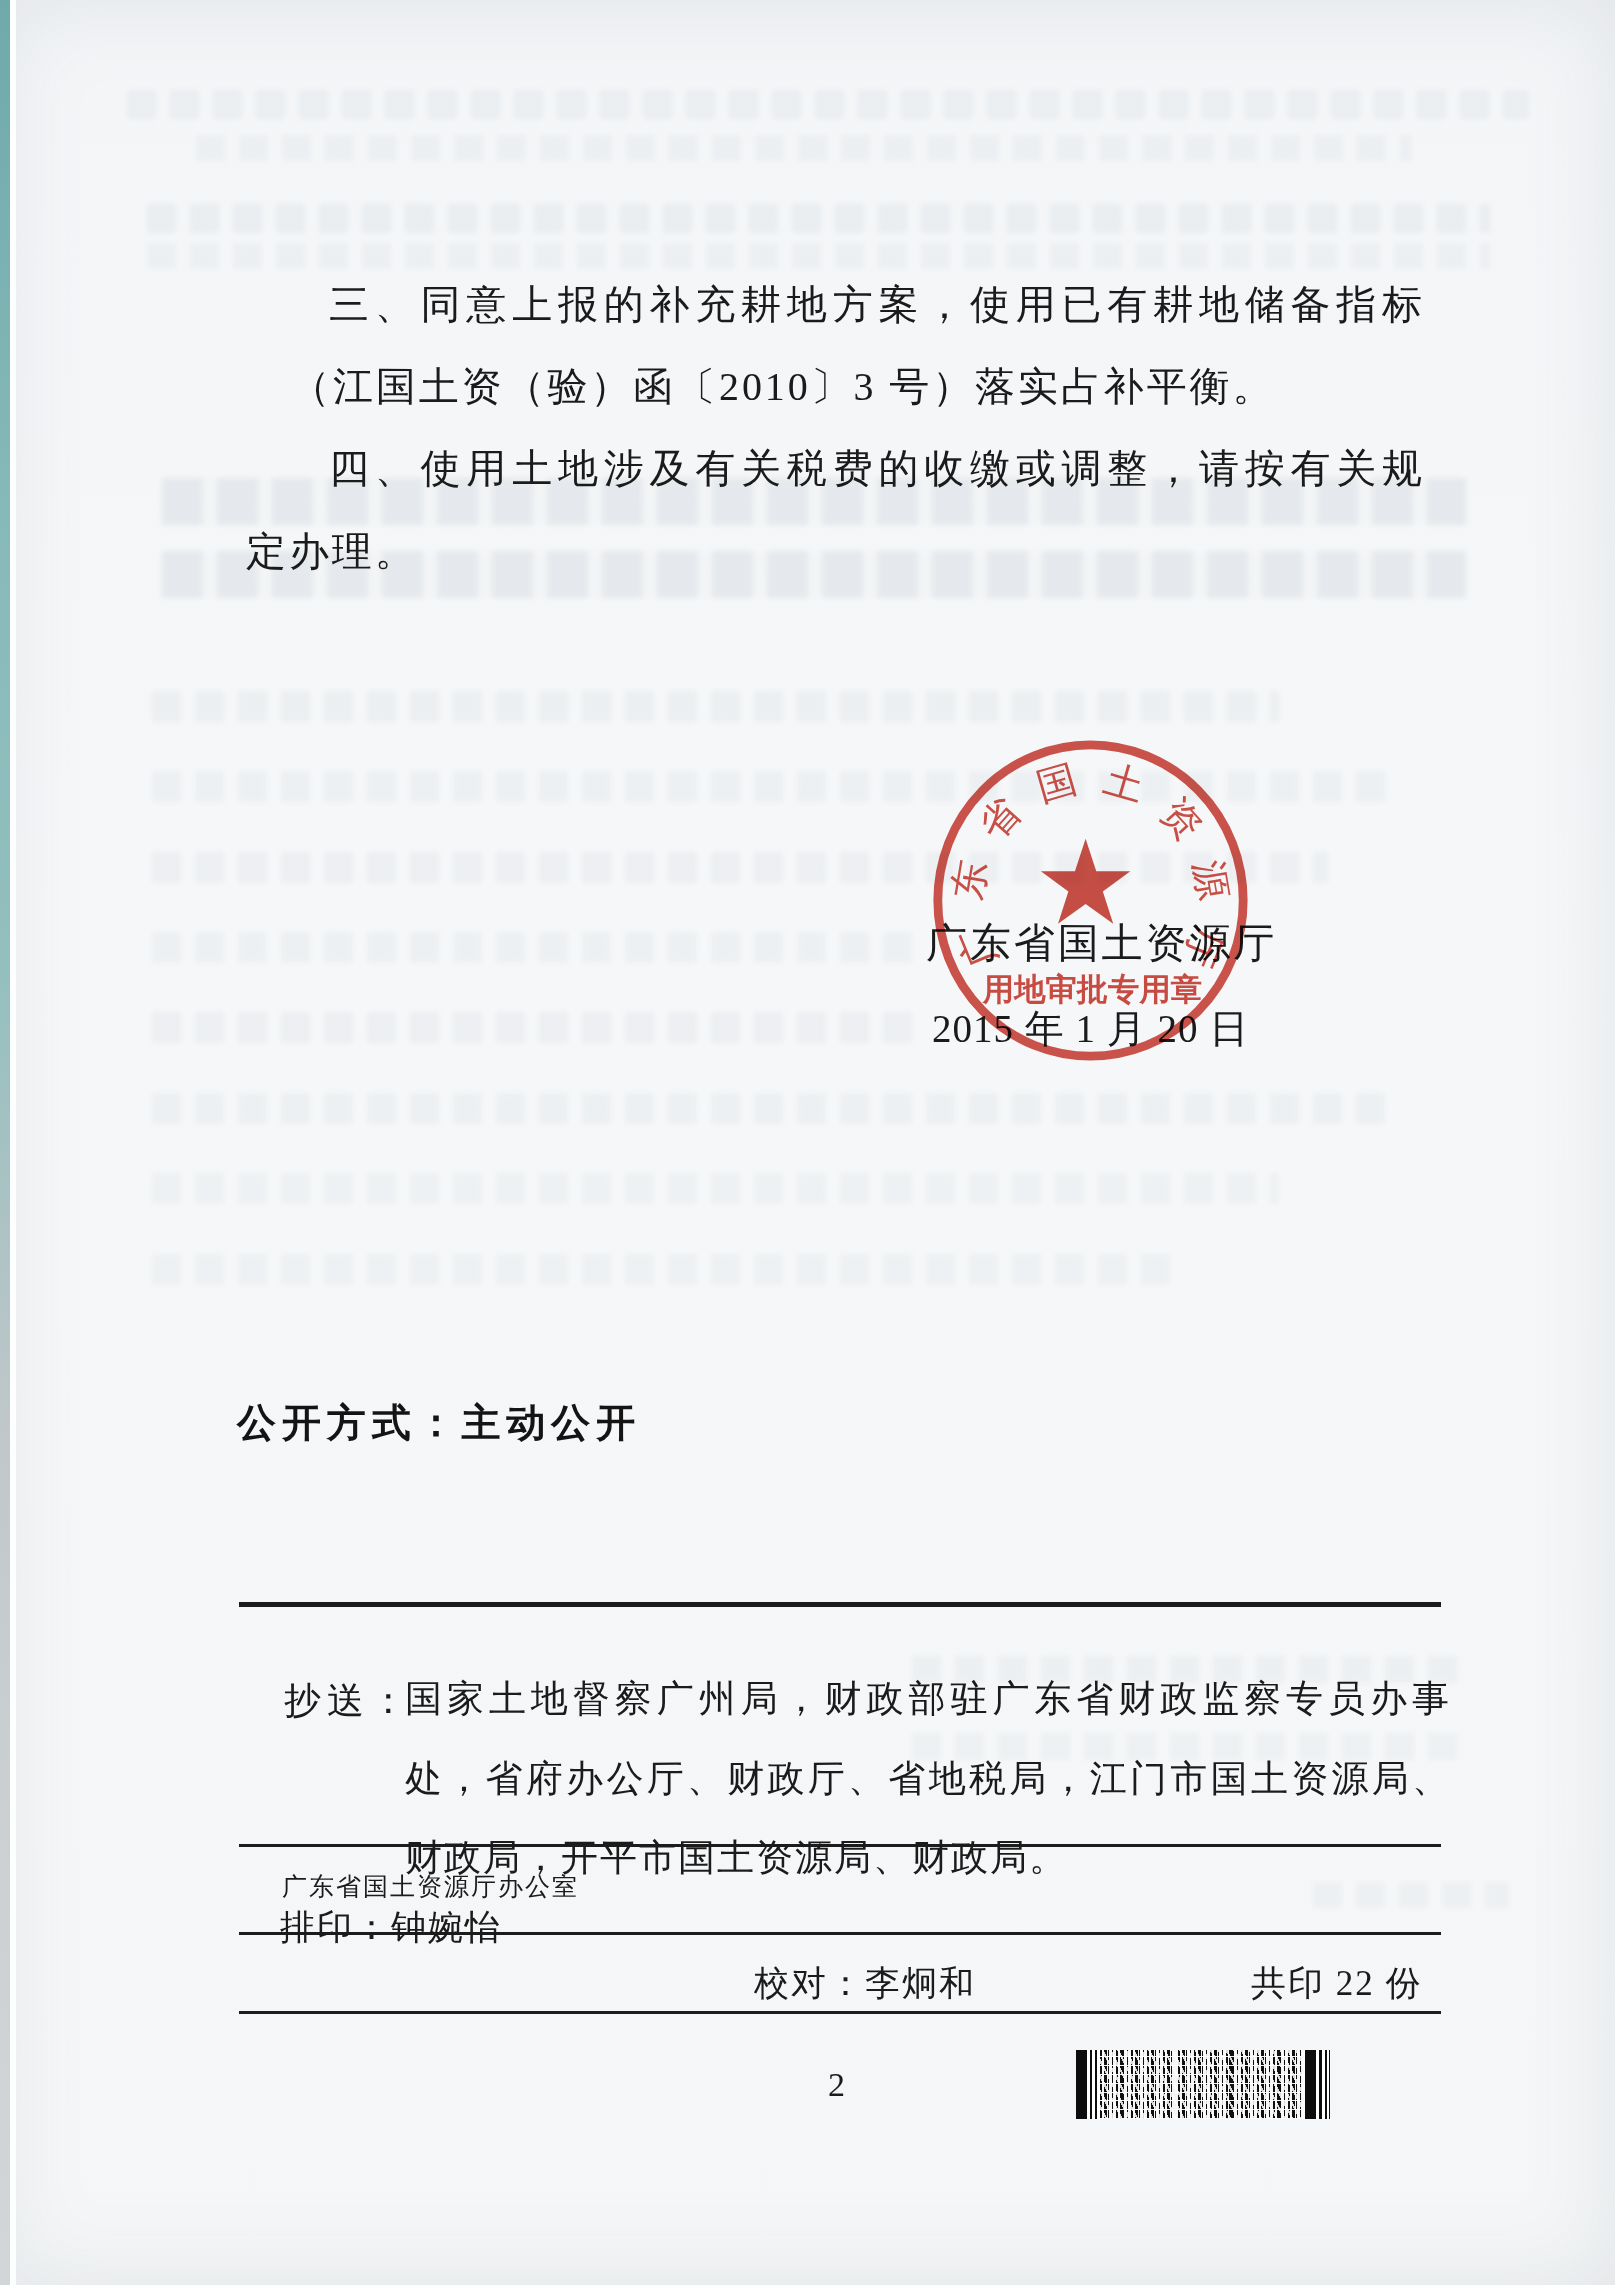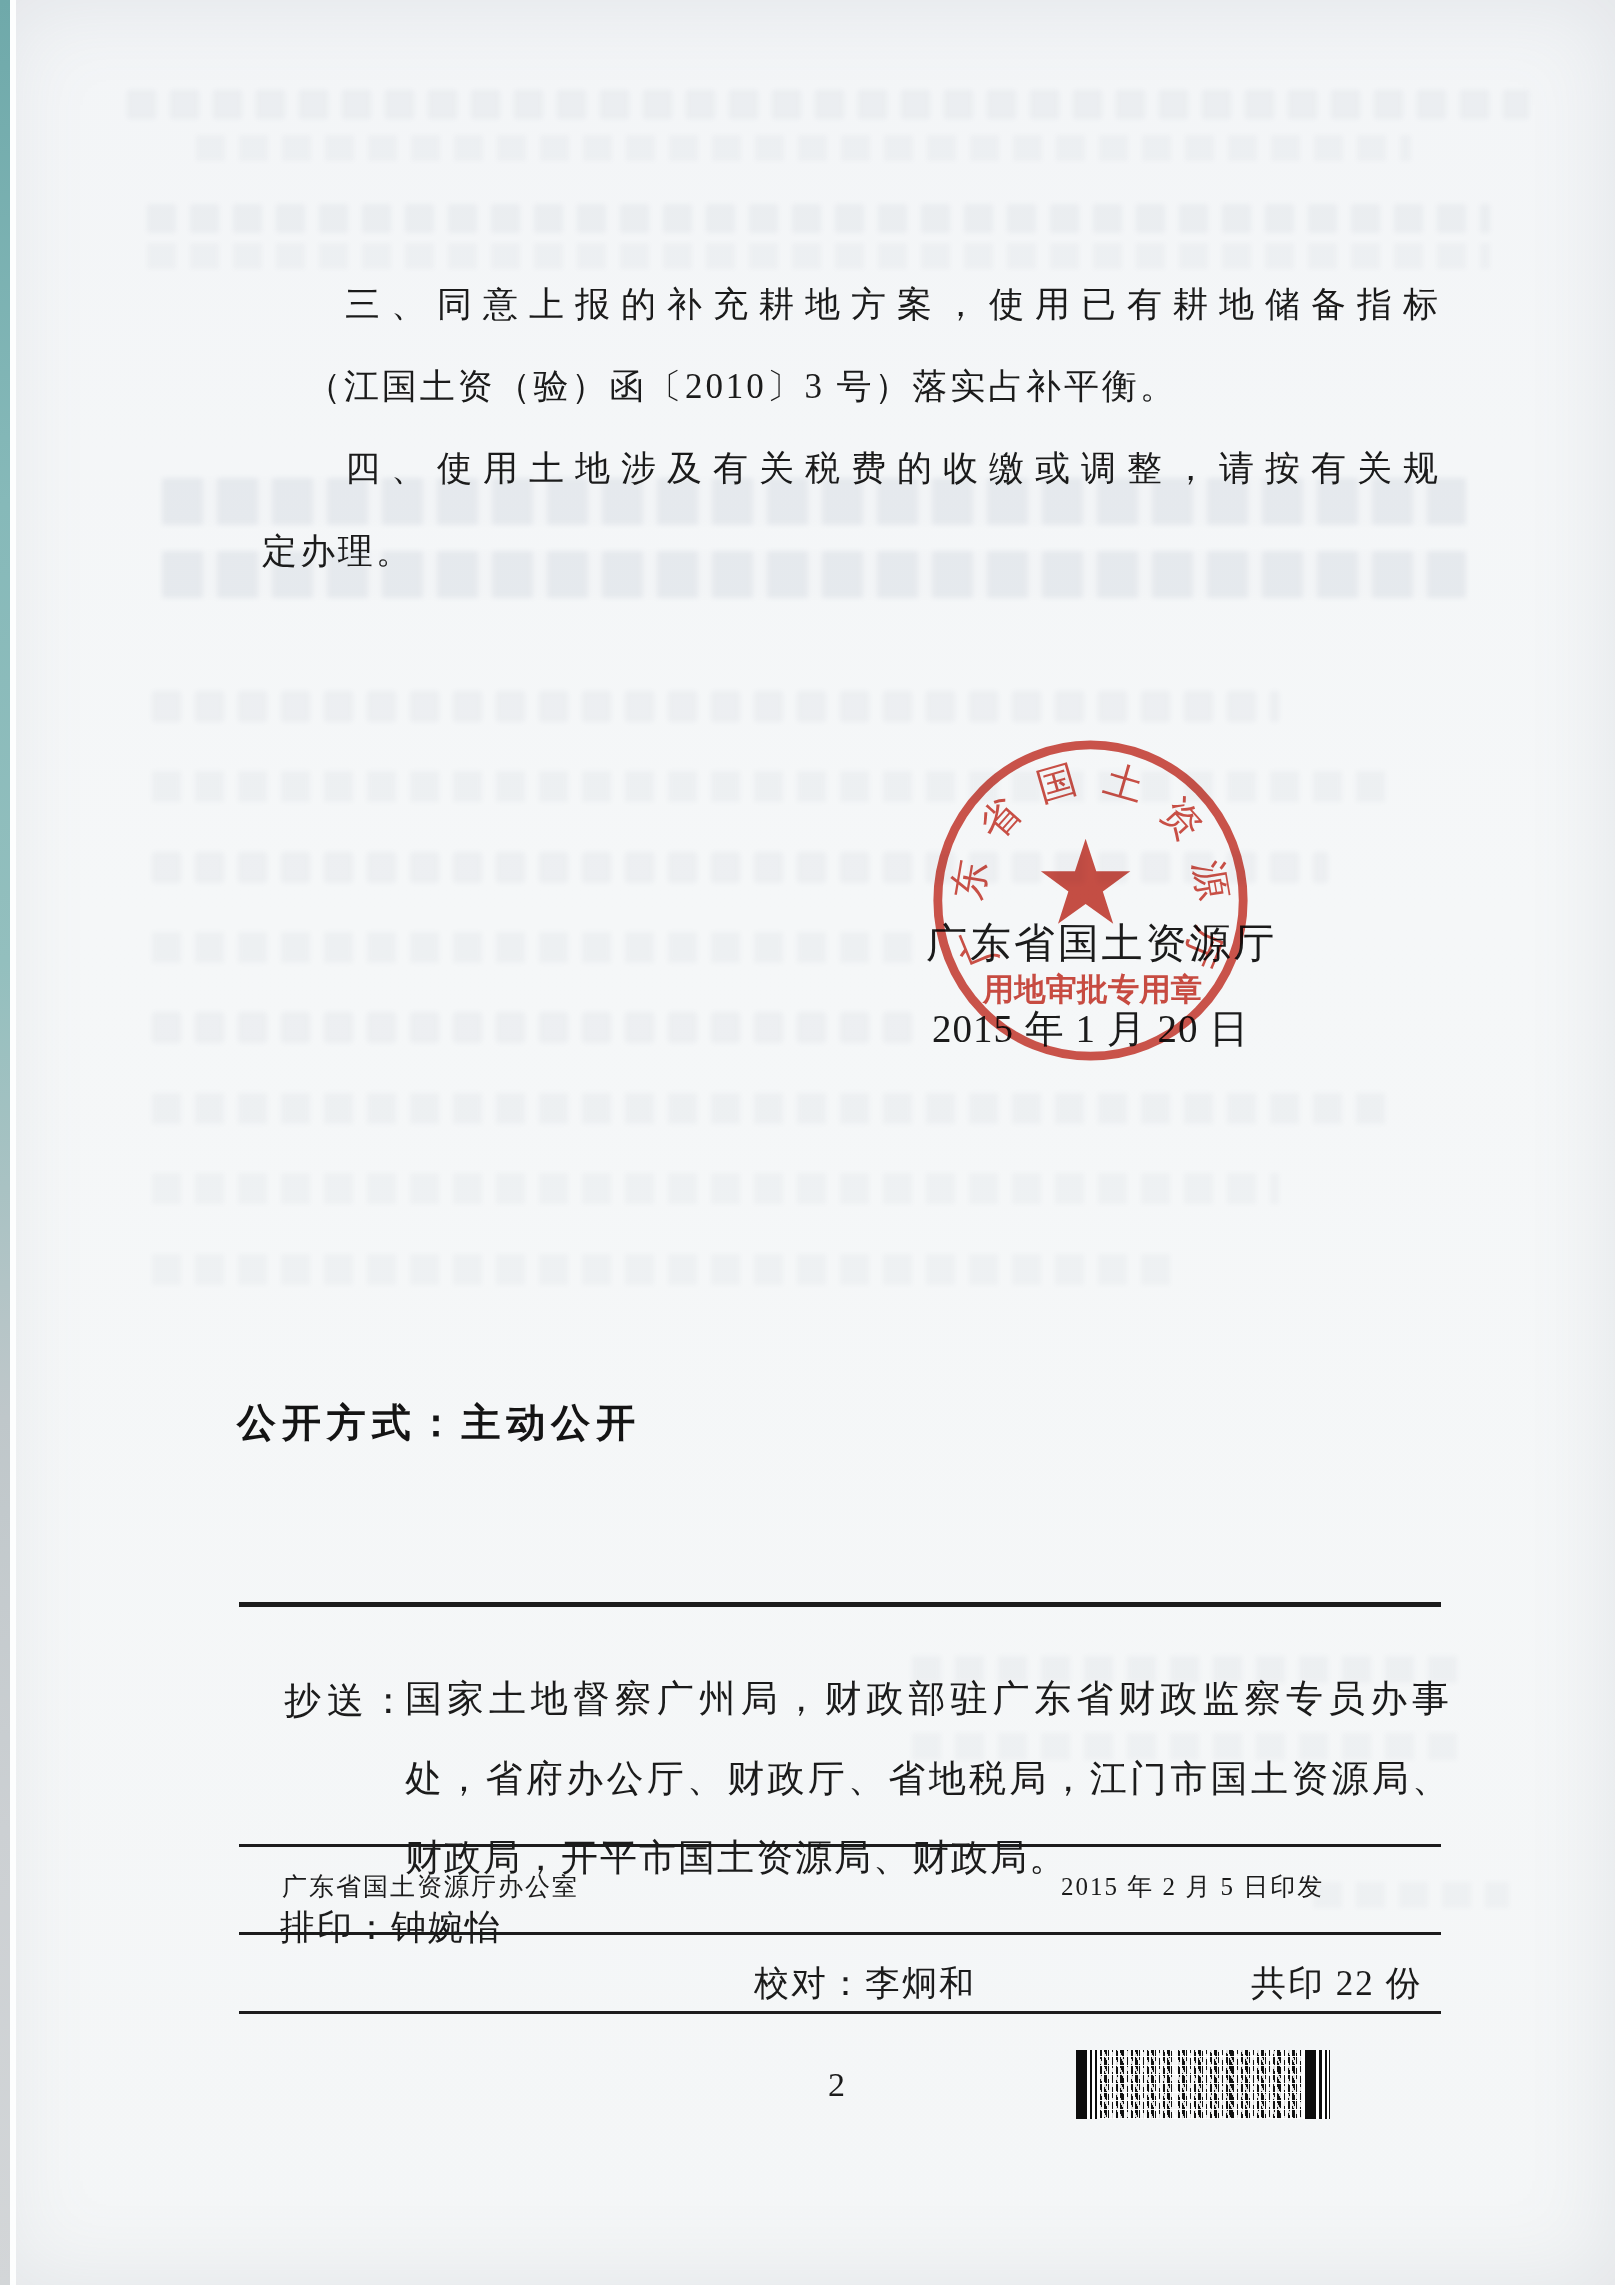--- a/index.html
+++ b/index.html
@@ -23,22 +23,22 @@
     position:absolute;
     background:repeating-linear-gradient(90deg,rgba(96,112,134,.55) 0 29px,rgba(96,112,134,0) 29px 43px);
     filter:blur(2.5px);
   }
   .ghost.big{
     background:repeating-linear-gradient(90deg,rgba(104,120,148,.6) 0 41px,rgba(104,120,148,.08) 41px 55px);
     filter:blur(2.9px);
   }
   
   .bodyline{
-    position:absolute;left:262px;width:1180px;height:82px;line-height:82px;
-    font-size:35px;letter-spacing:2.9px;white-space:nowrap;
+    position:absolute;left:246px;width:1180px;height:82px;line-height:82px;
+    font-size:40px;letter-spacing:2.9px;white-space:nowrap;
   }
   .bodyline.just{
     white-space:normal;text-align:justify;text-align-last:justify;letter-spacing:3.9px;
   }
   .indent{padding-left:83px;}
   .bodyline.just.indent{padding-left:83px;width:1097px;}
   
   .sig-org{position:absolute;left:926px;top:916px;font-size:41px;letter-spacing:2.9px;white-space:nowrap;}
   .sig-date{position:absolute;left:932px;top:1002px;font-size:39px;letter-spacing:1px;white-space:nowrap;}
   
@@ -124,21 +124,20 @@
   <div class="rule" style="top:1844px;height:2.9px;"></div>
   <div class="rule" style="top:1932px;height:2.9px;"></div>
   <div class="rule" style="top:2011px;height:2.9px;"></div>
 
   <div class="cc-label">抄送：</div>
   <div class="cc-line just" style="top:1629px;">国家土地督察广州局，财政部驻广东省财政监察专员办事</div>
   <div class="cc-line just" style="top:1709px;">处，省府办公厅、财政厅、省地税局，江门市国土资源局、</div>
   <div class="cc-line" style="top:1788px;">财政局，开平市国土资源局、财政局。</div>
 
   <div class="f-text" style="left:282px;top:1870px;">广东省国土资源厅办公室</div>
-  <div class="f-text" style="left:1061px;top:1870px;">2015 年 2 月 5 日印发</div>
   <div class="f-text" style="left:280px;top:1904px;font-size:35px;">排印：钟婉怡</div>
   <div class="f-text" style="left:754px;top:1960px;font-size:35px;">校对：李炯和</div>
   <div class="f-text" style="left:1251px;top:1960px;font-size:35px;">共印 22 份</div>
 
   <div class="pagenum">2</div>
 
   <div class="barcode">
     <div class="bar" style="left:0;width:10.8px;"></div>
     <div class="bar" style="left:13.7px;width:2px;"></div>
     <div class="bar" style="left:18.6px;width:2.9px;"></div>

